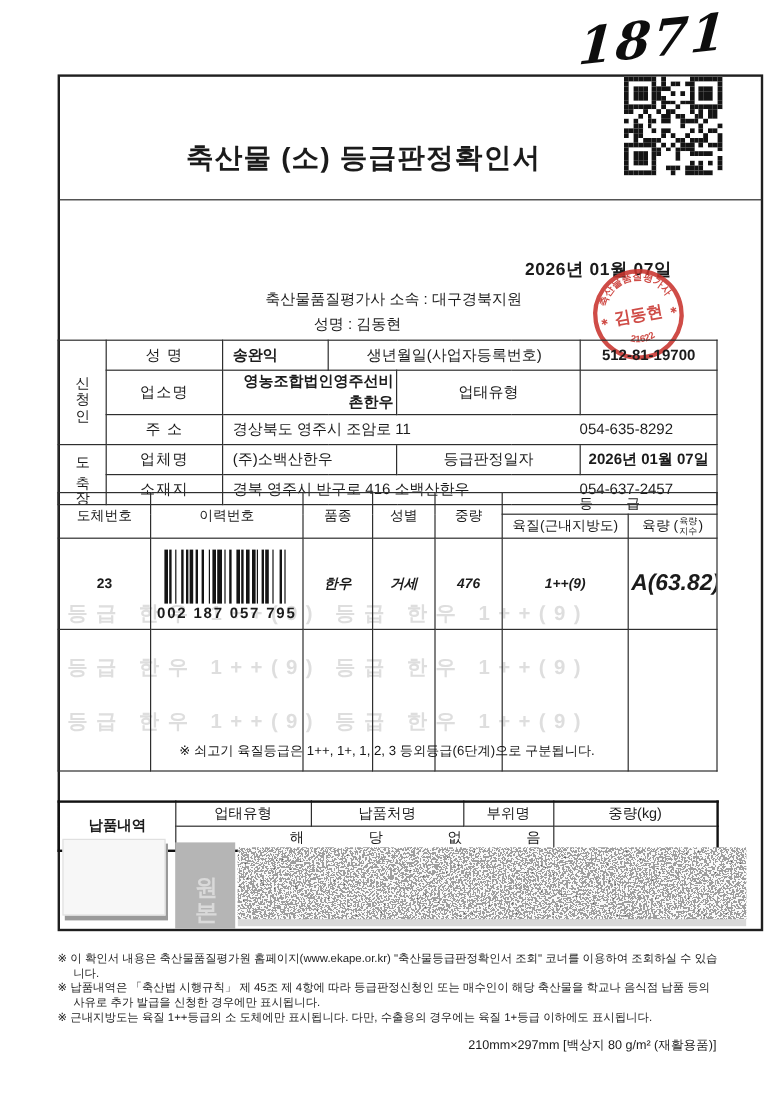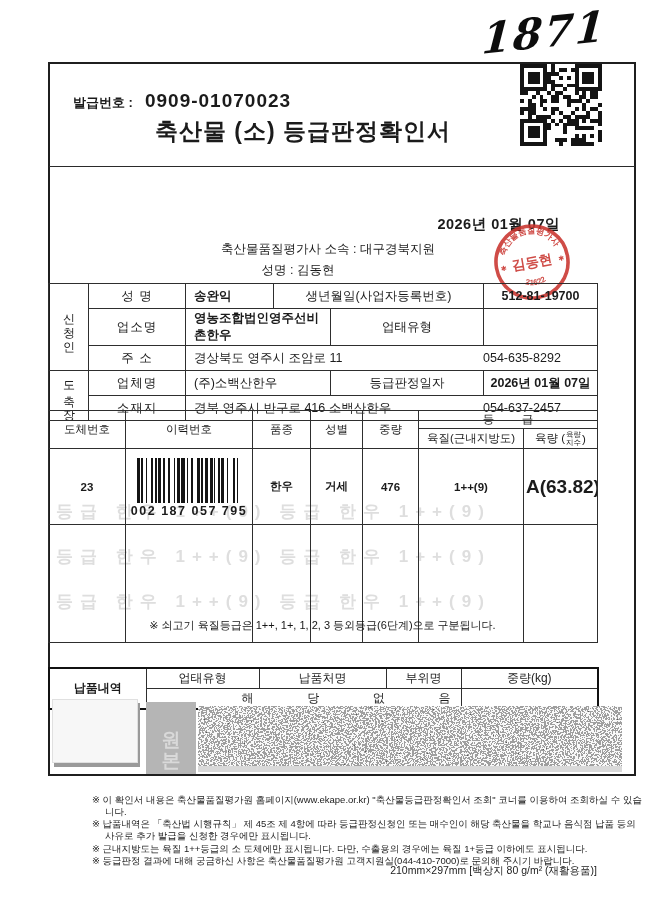--- a/index.html
+++ b/index.html
@@ -47,21 +47,21 @@
   .addr-phone { position:absolute; left:297px; top:50%; transform:translateY(-50%); font-size:12.5px; }
 
   .wm { left:56px; width:538px; white-space:nowrap; overflow:hidden; font-size:17px; font-weight:bold;
         letter-spacing:7px; color:#c9c9c9; opacity:.6; }
 
   .grading-wrap { left:48px; top:410px; width:549px; height:228px; }
   .grading-table { width:549px; height:228px; border:1.5px solid #1f1f1f; }
   .grading-table td { font-size:11.5px; }
   .hdr { font-size:11.5px; letter-spacing:0; }
   .wide2 { letter-spacing:2.4em; margin-right:-2.4em; }
-  .big { font-size:20px; font-weight:600; }
+  .big { font-size:20px; font-weight:600;font-style:italic; }
   .carcass { font-size:21px; font-weight:600; }
   .stackp { display:inline-flex; align-items:center; gap:1px; }
   .stack { display:inline-flex; flex-direction:column; font-size:7.5px; line-height:1.05; }
   .barcode { width:104px; height:45px; margin:2px auto 1px; display:flex; align-items:stretch; justify-content:center; }
   .bc-digits { font-size:12.5px; font-weight:600; letter-spacing:1.5px; }
   .grade-note { position:absolute; left:0; right:0; bottom:5px; text-align:center; font-size:11px; color:#161616; }
 
   .total-row { left:48px; top:638px; width:549px; height:29px; border:1.5px solid #1f1f1f; border-top:none;
                display:flex; align-items:center; justify-content:center; font-size:17px; font-weight:bold; letter-spacing:4px; }
 
@@ -74,38 +74,34 @@
              box-shadow:2px 4px 0 #9a9a9a; }
   .orig-stamp { left:146px; top:702px; width:50px; height:72px; background:#b5b5b5; display:flex;
                 align-items:center; justify-content:center; }
   .orig-stamp span { writing-mode:vertical-rl; text-orientation:upright; font-size:19px; font-weight:bold;
                      color:rgba(245,245,245,.55); letter-spacing:2px; }
   .noise { left:198px; top:706px; }
 
   .issue-count-line { left:48px; top:780px; width:549px; text-align:right; font-size:11px; }
   .issue-count-line span { margin-left:14px; }
 
-  .footnotes { left:48px; top:794px; width:552px; font-size:9.5px; line-height:1.28; color:#222;margin-left:44px; }
+  .footnotes { left:48px; top:794px; width:552px; font-size:9.5px; line-height:1.28; color:#222; }
   .footnotes div { padding-left:13px; text-indent:-13px; }
 
   .paper-spec { left:48px; top:864px; width:549px; text-align:right; font-size:10.5px; }
 </style>
 </head>
 <body>
 
 <div id="page">
 
   <div class="abs handwritten">1871</div>
 
   <div class="abs cert-box"></div>
 
-  <div class="abs issue-row">
-    <span class="issue-label">발급번호 :</span>
-    <span class="issue-no">0909-01070023</span>
-  </div>
 
   <div class="abs qr">
       <i style="background: rgb(20, 20, 20);"></i>
       <i style="background: rgb(20, 20, 20);"></i>
       <i style="background: rgb(20, 20, 20);"></i>
       <i style="background: rgb(20, 20, 20);"></i>
       <i style="background: rgb(20, 20, 20);"></i>
       <i style="background: rgb(20, 20, 20);"></i>
       <i style="background: rgb(20, 20, 20);"></i>
       <i style="background: rgb(255, 255, 255);"></i>
@@ -579,21 +575,21 @@
     <tbody>
         <tr style="height:25px">
       <td rowspan="3"><span class="vert">신청인</span></td>
       <td class="lbl">성  명</td>
       <td class="bold" style="text-align:left;padding-left:8px">송완익</td>
       <td colspan="3">생년월일(사업자등록번호)</td>
       <td class="bold">512-81-19700</td>
     </tr>
     <tr style="height:25px">
       <td class="lbl">업소명</td>
-      <td colspan="2" class="bold" style="text-align:left;padding-left:8px">영농조합법인영주선비촌한우</td>
+      <td colspan="2" class="bold" style="text-align:right;padding-left:8px">영농조합법인영주선비촌한우</td>
       <td colspan="2">업태유형</td>
       <td></td>
     </tr>
     <tr style="height:25px">
       <td class="lbl">주  소</td>
       <td colspan="5" class="addr-cell">
         <span>경상북도 영주시 조암로 11</span>
         <span class="addr-phone">054-635-8292</span>
       </td>
     </tr>
@@ -772,18 +768,17 @@
     </filter>
     <rect width="424" height="60" filter="url(#nz)"></rect>
     <rect y="60" width="424" height="6" fill="#d9d9d9"></rect>
   </svg>
 
 
   <div class="abs footnotes">
     <div>※ 이 확인서 내용은 축산물품질평가원 홈페이지(www.ekape.or.kr) "축산물등급판정확인서 조회" 코너를 이용하여 조회하실 수 있습니다.</div>
     <div>※ 납품내역은 「축산법 시행규칙」 제 45조 제 4항에 따라 등급판정신청인 또는 매수인이 해당 축산물을 학교나 음식점 납품 등의 사유로 추가 발급을 신청한 경우에만 표시됩니다.</div>
     <div>※ 근내지방도는 육질 1++등급의 소 도체에만 표시됩니다. 다만, 수출용의 경우에는 육질 1+등급 이하에도 표시됩니다.</div>
-    <div>※ 등급판정 결과에 대해 궁금하신 사항은 축산물품질평가원 고객지원실(044-410-7000)로 문의해 주시기 바랍니다.</div>
   </div>
 
   <div class="abs paper-spec">210mm×297mm [백상지 80 g/m² (재활용품)]</div>
 
 </div>
 
 </body></html>

